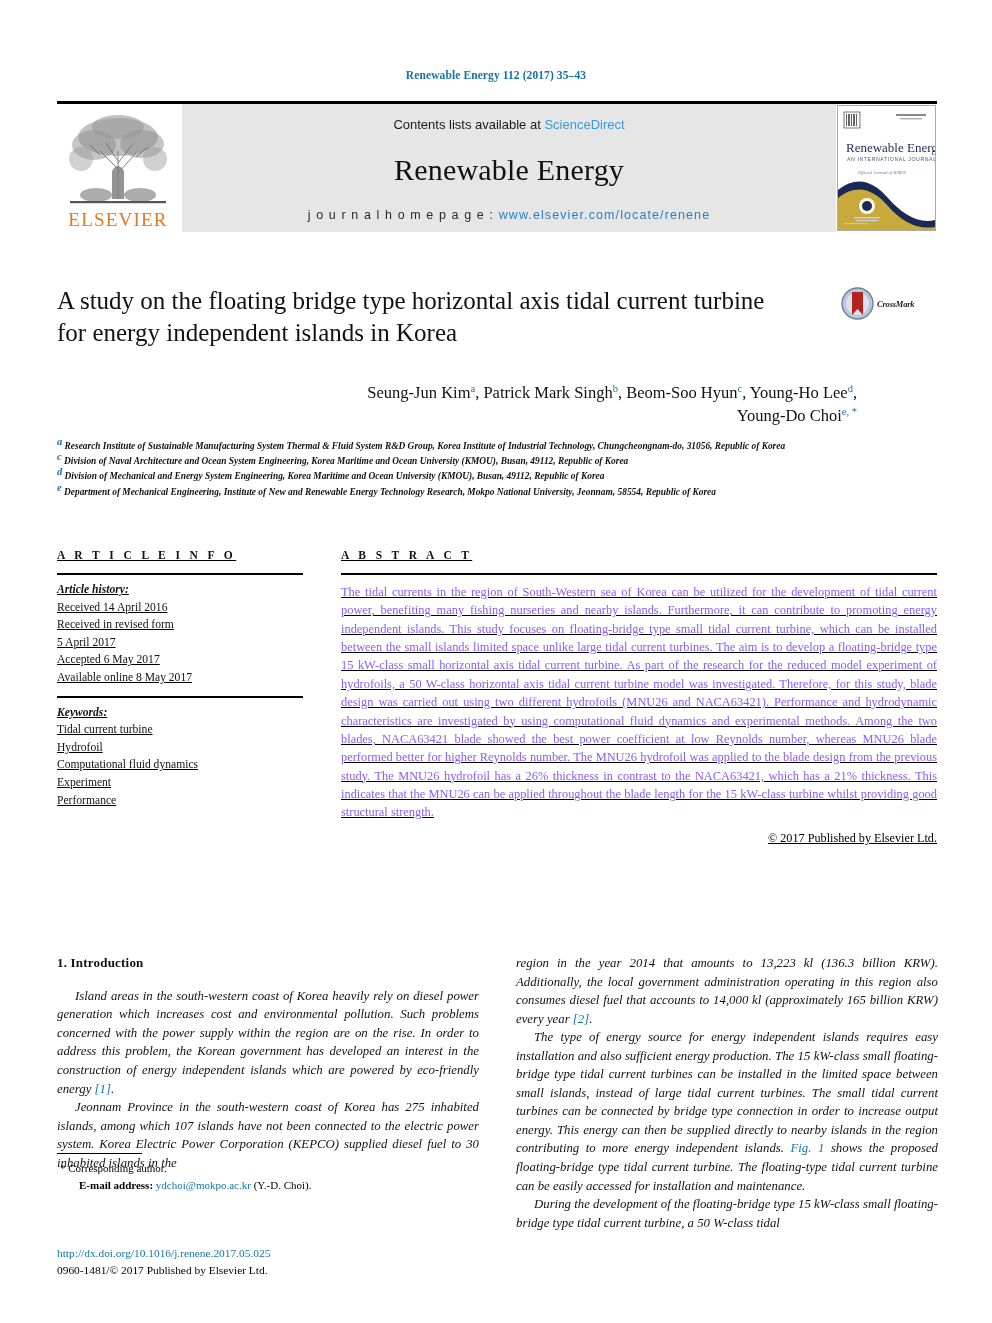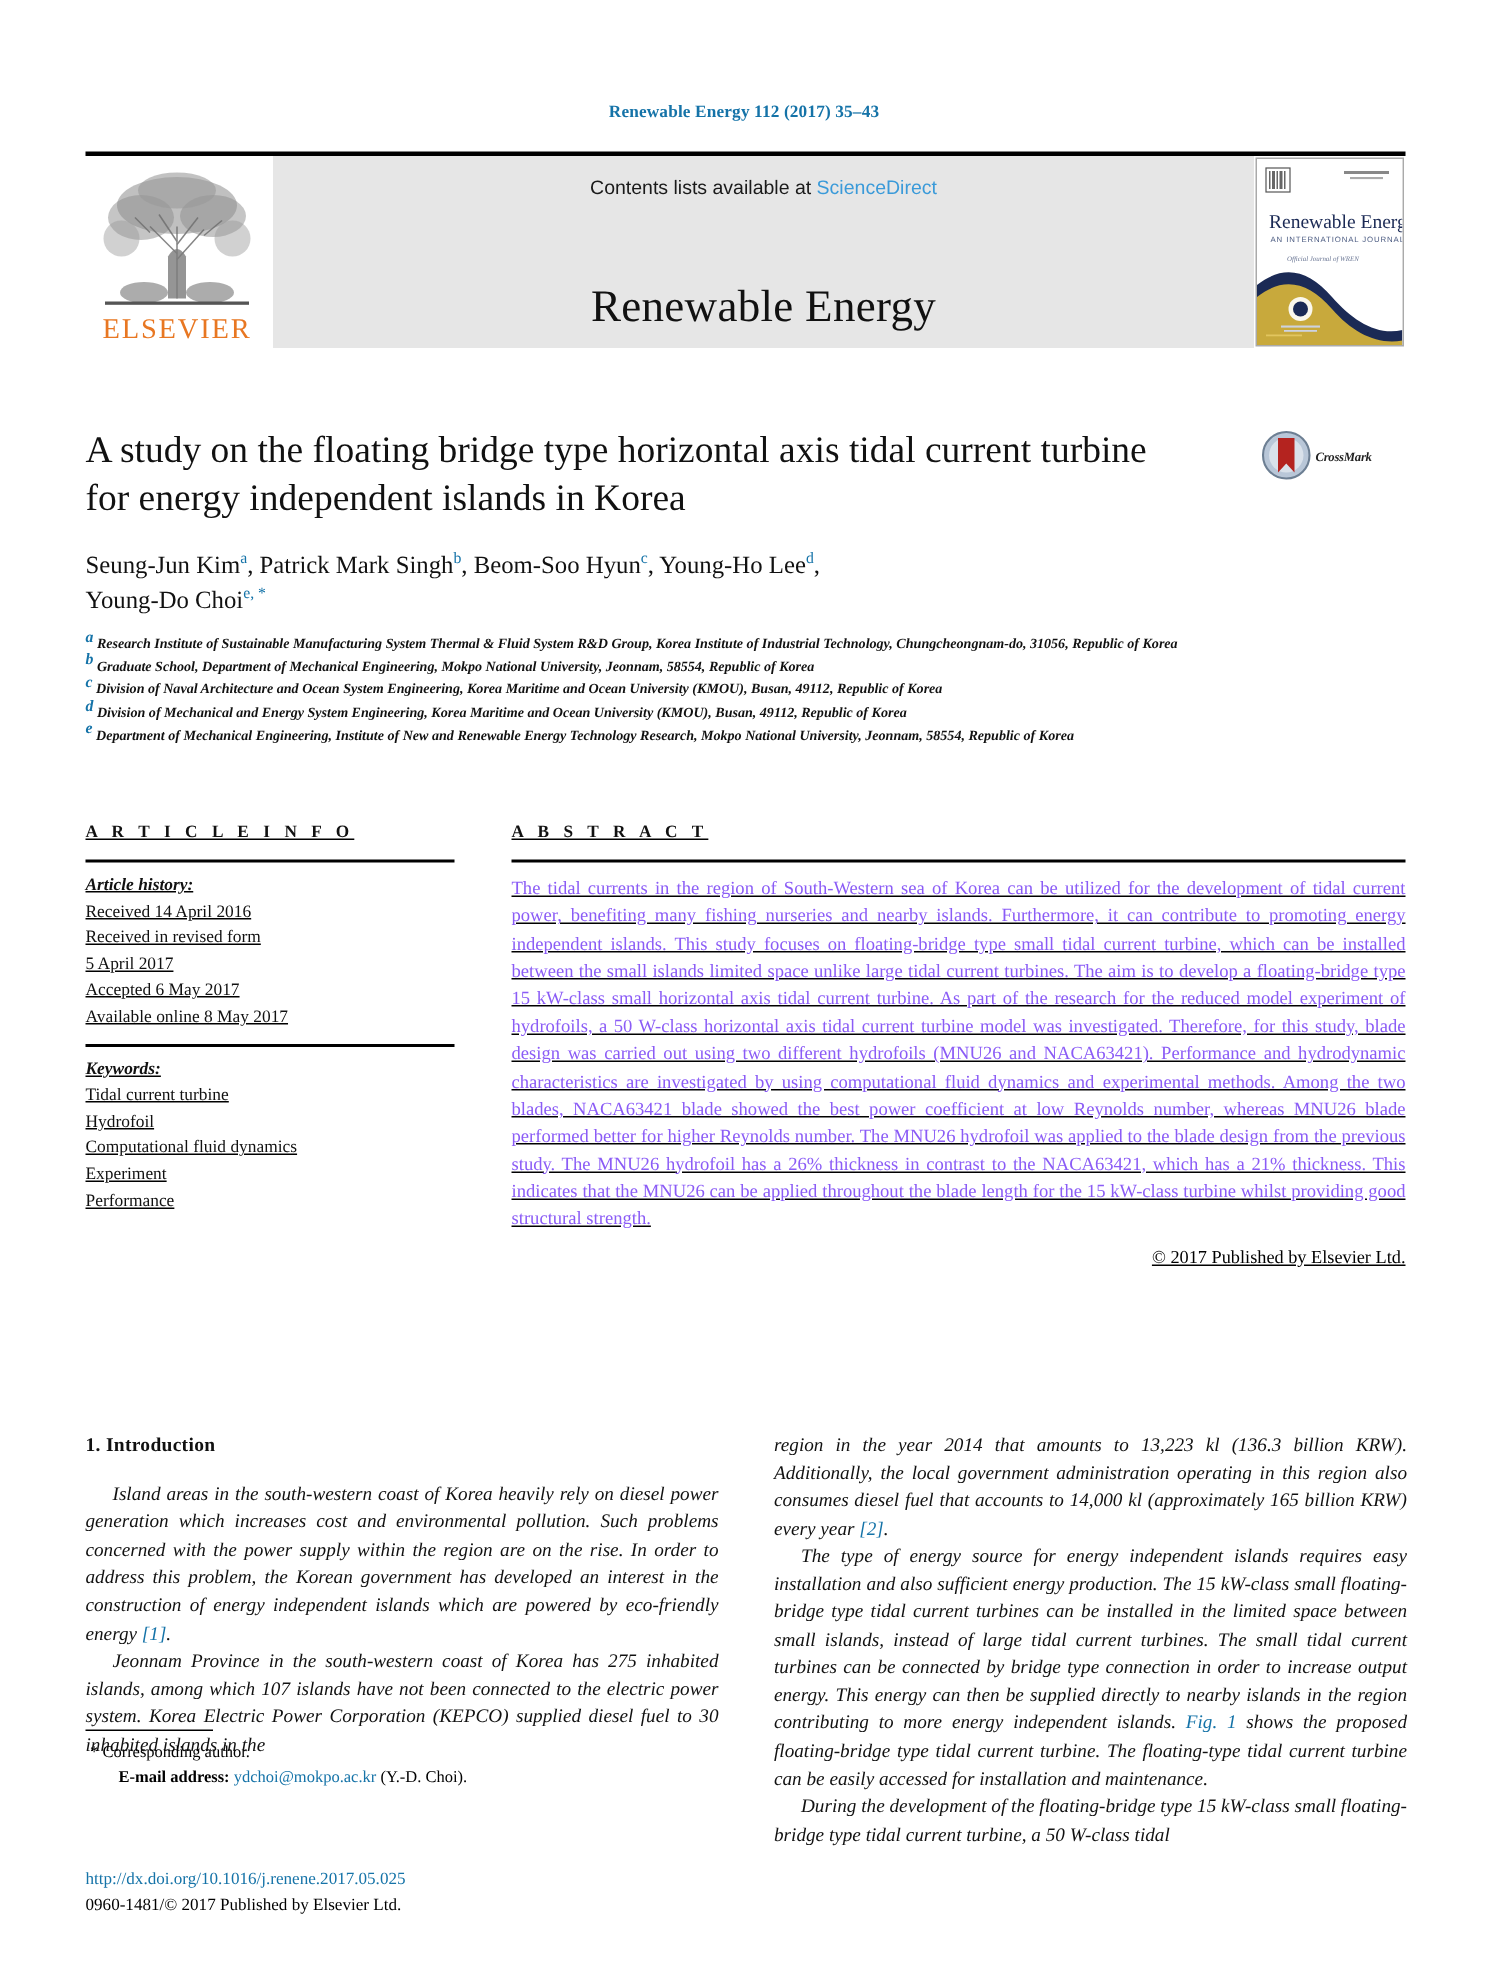--- a/index.html
+++ b/index.html
@@ -139,25 +139,26 @@
   }
   .crossmark-label {
     font-family: "Liberation Serif", serif;
     font-size: 8.5px;
     font-weight: bold;
     color: #222;
     letter-spacing: -0.2px;
   }
 
   .authors {
-    margin-top: 16px;
+    margin-top: 32px;
     font-size: 16.5px;
     line-height: 1.42;
     width: 800px;
     color: #111;
+    text-align: right;
   }
   .authors sup, .aff sup {
     color: #1573a8;
     font-size: 10.5px;
     vertical-align: super;
     line-height: 0;
   }
 
   .affiliations {
     margin-top: 11px;
@@ -320,20 +321,23 @@
         <rect x="4" y="90" width="96" height="2.2" fill="#555"></rect>
       </svg>
       <div class="elsevier-word">ELSEVIER</div>
     </div>
 
     <div class="center-block">
       <div class="contents-line">
         <span>Contents lists available at </span><span class="sd">ScienceDirect</span>
       </div>
       <div class="journal-name">Renewable Energy</div>
+      <div class="homepage-line">
+        <span>j o u r n a l   h o m e p a g e :   </span><span class="url">www.elsevier.com/locate/renene</span>
+      </div>
     </div>
 
     <div class="cover-block">
       <div class="cover-thumb">
         <svg width="97" height="124" viewBox="0 0 97 124">
           <rect x="0" y="0" width="97" height="124" fill="#ffffff"></rect>
           <rect x="6" y="6" width="16" height="16" fill="none" stroke="#555" stroke-width="0.8"></rect>
           <g fill="#666">
             <rect x="8" y="8" width="1" height="12"></rect>
               <rect x="10" y="8" width="2" height="12"></rect>
@@ -369,21 +373,20 @@
       </svg>
       <span class="crossmark-label">CrossMark</span>
     </div>
 
     <div class="authors">
       <span><span>Seung-Jun Kim</span><sup>a</sup></span><span>, </span><span><span>Patrick Mark Singh</span><sup>b</sup></span><span>, </span><span><span>Beom-Soo Hyun</span><sup>c</sup></span><span>, </span><span><span>Young-Ho Lee</span><sup>d</sup></span><span>, </span><br><span><span>Young-Do Choi</span><sup>e, *</sup></span>
     </div>
 
     <div class="affiliations">
       <p class="aff"><sup>a</sup> <span>Research Institute of Sustainable Manufacturing System Thermal &amp; Fluid System R&amp;D Group, Korea Institute of Industrial Technology, Chungcheongnam-do, 31056, Republic of Korea</span></p>
-      <p class="aff"><sup>b</sup> <span>Graduate School, Department of Mechanical Engineering, Mokpo National University, Jeonnam, 58554, Republic of Korea</span></p>
       <p class="aff"><sup>c</sup> <span>Division of Naval Architecture and Ocean System Engineering, Korea Maritime and Ocean University (KMOU), Busan, 49112, Republic of Korea</span></p>
       <p class="aff"><sup>d</sup> <span>Division of Mechanical and Energy System Engineering, Korea Maritime and Ocean University (KMOU), Busan, 49112, Republic of Korea</span></p>
       <p class="aff"><sup>e</sup> <span>Department of Mechanical Engineering, Institute of New and Renewable Energy Technology Research, Mokpo National University, Jeonnam, 58554, Republic of Korea</span></p>
     </div>
   </div>
 
   <div class="infoabs">
 
     <div class="col-info">
       <div class="sec-head">A R T I C L E   I N F O</div>

